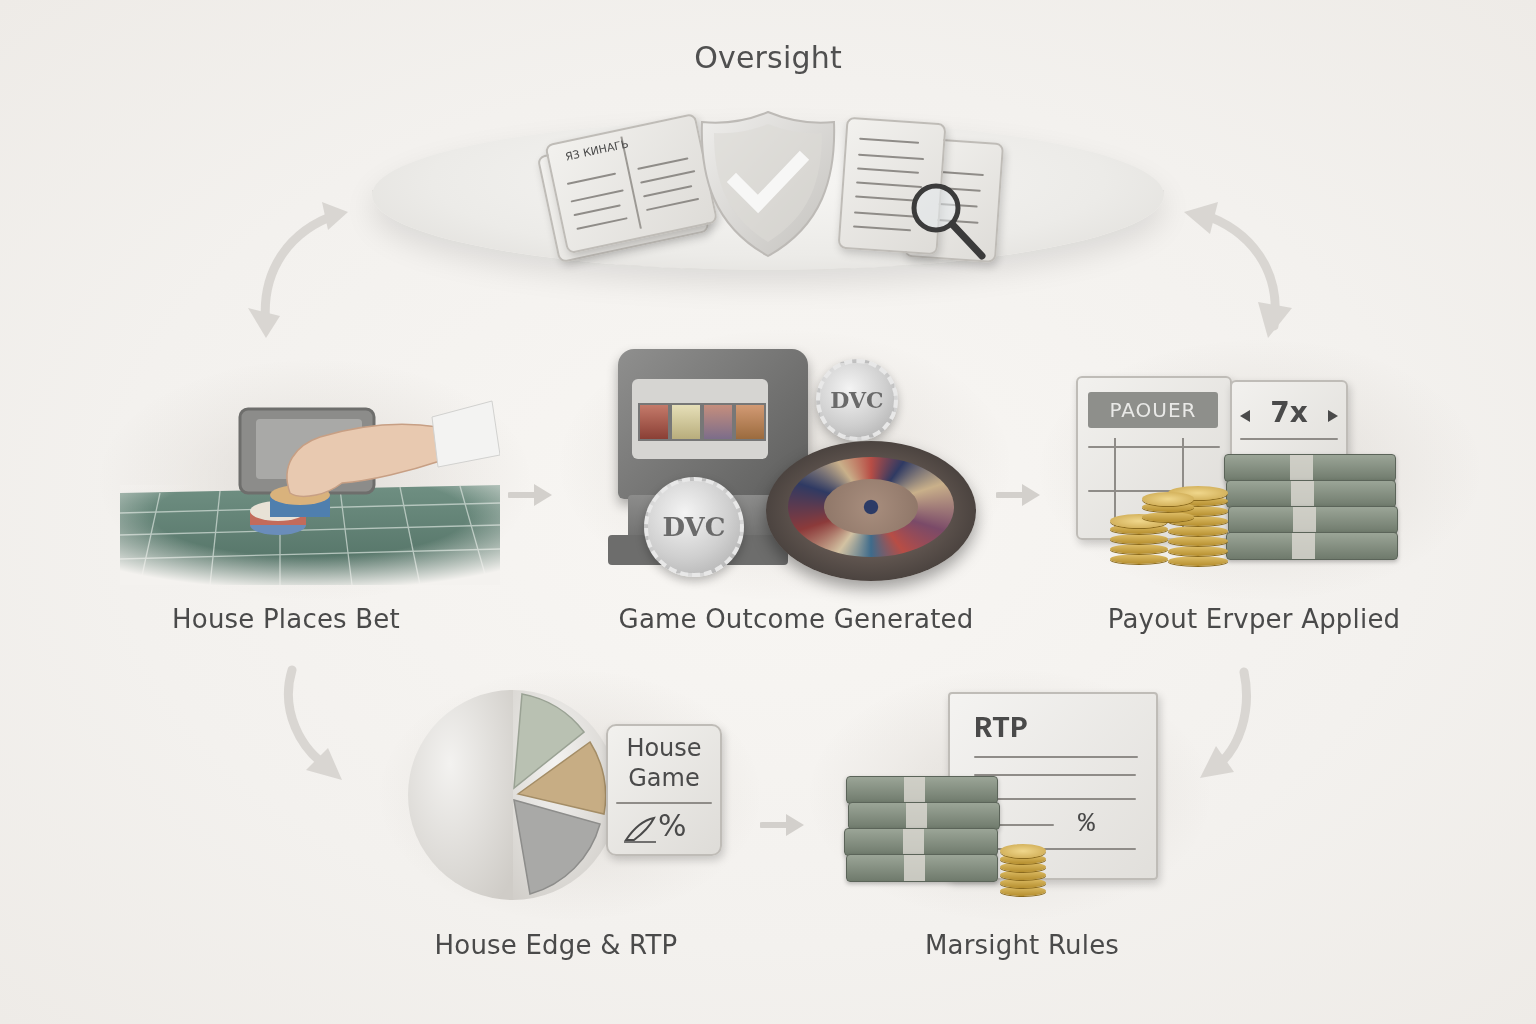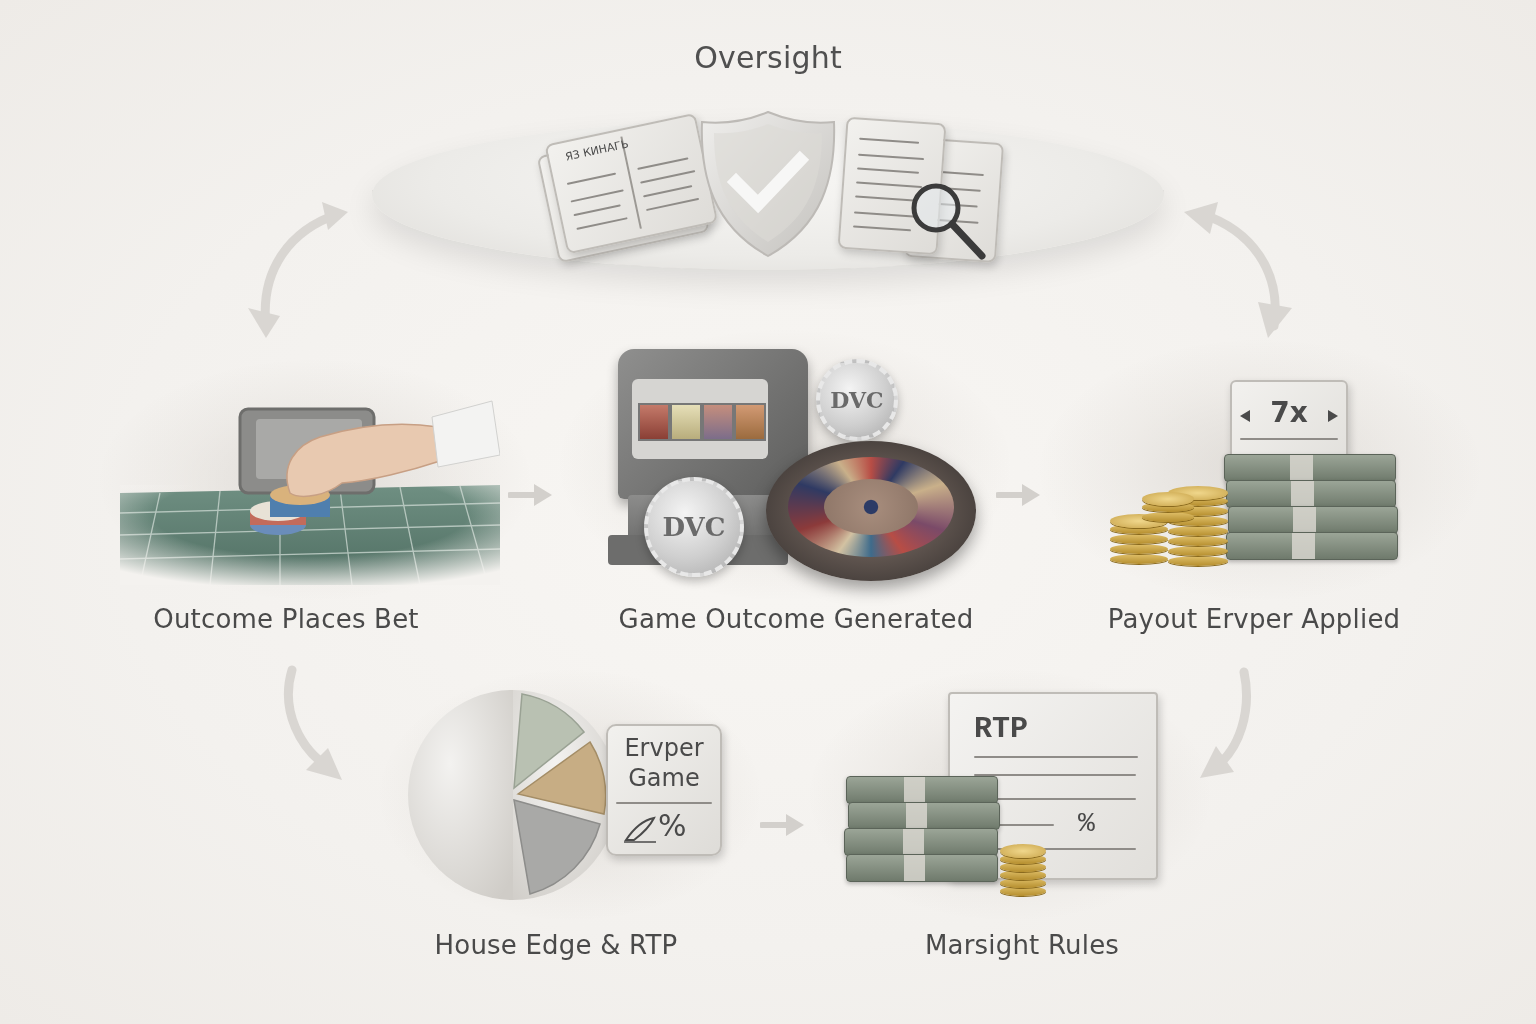--- a/index.html
+++ b/index.html
@@ -163,21 +163,21 @@
     <g>
       <ellipse cx="158" cy="140" rx="28" ry="10" fill="#6a8dbb"></ellipse>
       <rect x="130" y="126" width="56" height="14" fill="#c36b5b"></rect>
       <ellipse cx="158" cy="126" rx="28" ry="10" fill="#e8e2d6"></ellipse>
       <rect x="150" y="110" width="60" height="22" fill="#4f7fae"></rect>
       <ellipse cx="180" cy="110" rx="30" ry="10" fill="#d9b27c"></ellipse>
     </g>
     <path d="M170 108 C160 80 176 60 200 52 C240 40 280 36 318 42 L320 76 C290 86 250 96 222 98 C214 104 206 108 196 110 C186 112 176 112 170 108 Z" fill="#e8c9b0" stroke="#c79f84" stroke-width="1.5"></path>
     <path d="M312 32 L372 16 L380 70 L318 82 Z" fill="#f3f3f2" stroke="#d1d1cf"></path>
   </svg>
-  <div class="label" style="left:286px; top:604px;">Outcome Places Bet</div>
+  <div class="label" style="left:286px; top:604px;">House Places Bet</div>
 </div>
 
 <svg class="abs" style="left:508px; top:480px;" width="46" height="30" viewBox="0 0 46 30">
   <line x1="2" y1="15" x2="30" y2="15" stroke="#d3d0cc" stroke-width="6" stroke-linecap="round"></line>
   <polygon points="44,15 26,4 26,26" fill="#d3d0cc"></polygon>
 </svg>
 
 <div>
   <div class="glow" style="left:560px; top:330px; width:450px; height:270px;"></div>
   <div class="abs" style="left:600px; top:345px; width:380px; height:240px;">
@@ -208,20 +208,29 @@
 </div>
 
 <svg class="abs" style="left:996px; top:480px;" width="46" height="30" viewBox="0 0 46 30">
   <line x1="2" y1="15" x2="30" y2="15" stroke="#d3d0cc" stroke-width="6" stroke-linecap="round"></line>
   <polygon points="44,15 26,4 26,26" fill="#d3d0cc"></polygon>
 </svg>
 
 <div>
   <div class="glow" style="left:1040px; top:340px; width:440px; height:260px;"></div>
   <div class="abs" style="left:1076px; top:374px; width:340px; height:200px;">
+    <div class="paper" style="left:0; top:2px; width:152px; height:160px; border-radius:6px;">
+      <div class="abs" style="left:10px; top:14px; width:130px; height:36px; background:#8e8f8b; border-radius:3px; display:flex; align-items:center; justify-content:center;">
+        <span class="card-text" style="position:static; color:#e9e9e7; font-size:20px; letter-spacing:1px;">PAOUER</span>
+      </div>
+      <div class="ln" style="left:10px; top:68px; width:132px;"></div>
+      <div class="abs" style="left:36px; top:60px; width:2px; height:90px; background:#8f8c88;"></div>
+      <div class="abs" style="left:104px; top:60px; width:2px; height:90px; background:#8f8c88;"></div>
+      <div class="ln" style="left:10px; top:112px; width:132px;"></div>
+    </div>
     <div class="paper" style="left:154px; top:6px; width:114px; height:130px; border-radius:6px;">
       <div class="card-text" style="left:0; width:114px; text-align:center; top:14px; font-size:28px; font-weight:bold;">7x</div>
       <div class="abs" style="left:8px; top:28px; width:0; height:0; border-top:6px solid transparent; border-bottom:6px solid transparent; border-right:10px solid #4a4a4a;"></div>
       <div class="abs" style="left:96px; top:28px; width:0; height:0; border-top:6px solid transparent; border-bottom:6px solid transparent; border-left:10px solid #4a4a4a;"></div>
       <div class="ln" style="left:8px; top:56px; width:98px;"></div>
     </div>
 
     <div class="cash" style="left:148px; top:80px; width:170px;"></div>
     <div class="cash" style="left:150px; top:106px; width:168px;"></div>
     <div class="cash" style="left:152px; top:132px; width:168px;"></div>
@@ -272,21 +281,21 @@
           <stop offset="1" stop-color="#cfccc7"></stop>
       </radialGradient>
     </defs>
     <path d="M105 105 L105 0 A105 105 0 1 0 105 210 Z" fill="url(#pieMain)"></path>
     <path d="M105 105 L105 210 A105 105 0 0 0 105 0 Z" fill="url(#pieMain)"></path>
     <path d="M106 98 L114 4 A100 100 0 0 1 176 42 Z" fill="#b9c1b2" stroke="#9aa294" stroke-width="1.5"></path>
     <path d="M110 104 L182 52 A100 100 0 0 1 196 124 Z" fill="#c7ad84" stroke="#a48d66" stroke-width="1.5"></path>
     <path d="M106 110 L192 134 A100 100 0 0 1 122 204 Z" fill="#a9a9a7" stroke="#8d8d8b" stroke-width="1.5"></path>
   </svg>
   <div class="paper" style="left:606px; top:724px; width:112px; height:128px; border-radius:10px;">
-    <div class="card-text" style="left:0; width:112px; text-align:center; top:8px; font-size:24px; line-height:28px;">Ervper</div>
+    <div class="card-text" style="left:0; width:112px; text-align:center; top:8px; font-size:24px; line-height:28px;">House</div>
     <div class="card-text" style="left:0; width:112px; text-align:center; top:38px; font-size:24px; line-height:28px;">Game</div>
     <div class="ln" style="left:8px; top:76px; width:96px;"></div>
     <div class="card-text" style="left:50px; top:82px; font-size:30px;">%</div>
     <svg class="abs" style="left:14px; top:88px;" width="36" height="30" viewBox="0 0 36 30">
       <path d="M4 26 C12 14 22 6 32 4 C28 12 20 20 12 26 Z" fill="none" stroke="#4a4a4a" stroke-width="2"></path>
       <line x1="2" y1="28" x2="34" y2="28" stroke="#4a4a4a" stroke-width="1.5"></line>
     </svg>
   </div>
   <div class="label" style="left:556px; top:930px;">House Edge &amp; RTP</div>
 </div>

